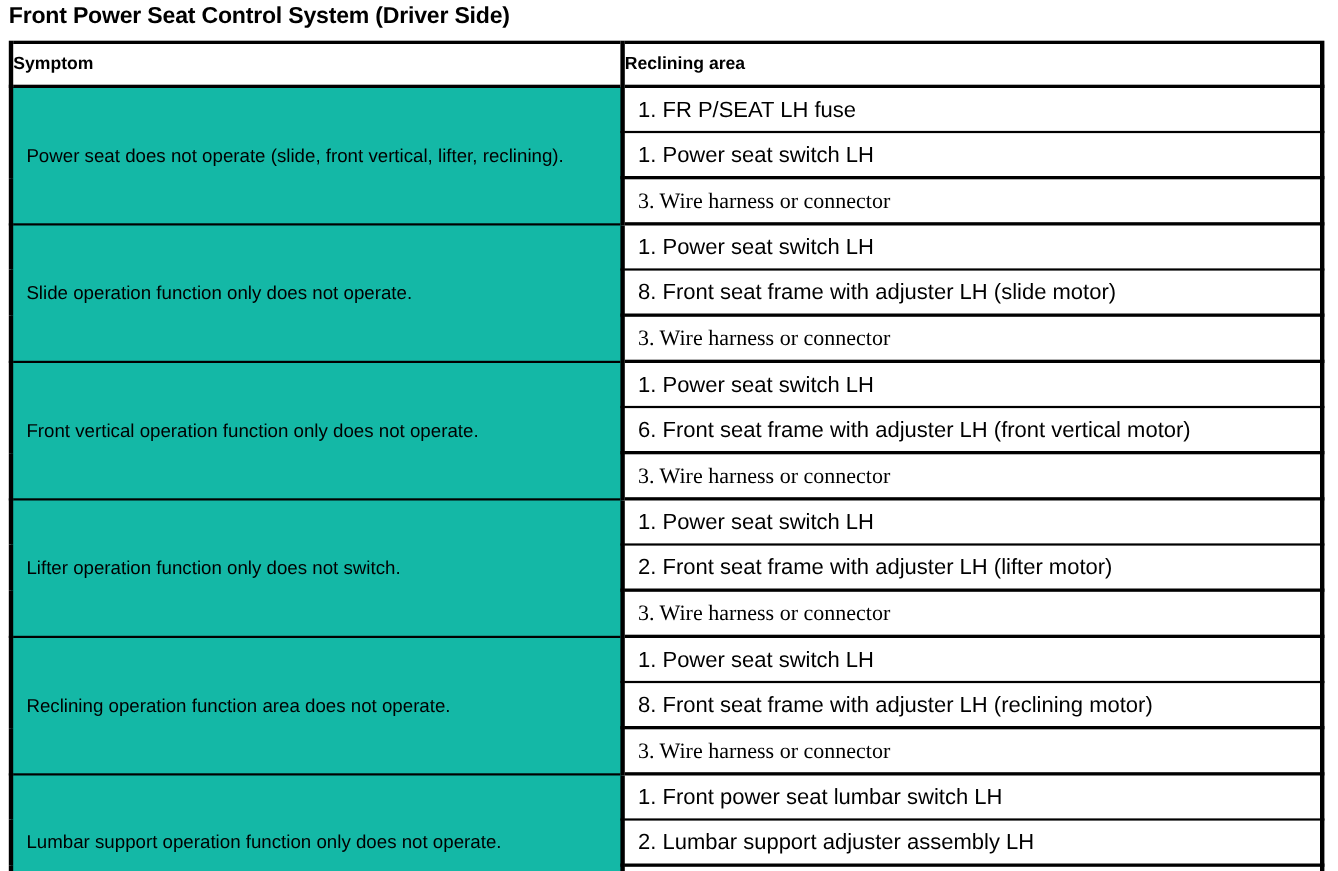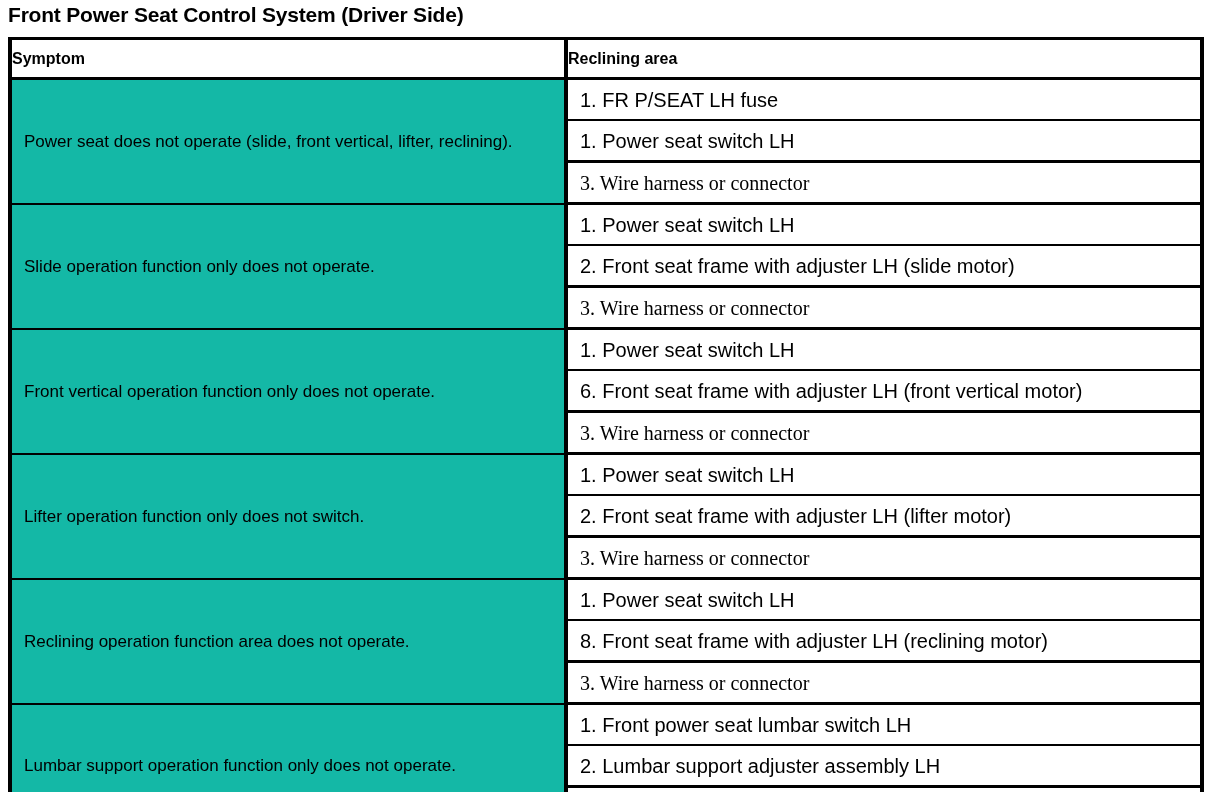--- a/index.html
+++ b/index.html
@@ -114,21 +114,21 @@
             <td class="area">1. Power seat switch LH</td>
           </tr>
           <tr class="sub-last">
             <td class="area">3. Wire harness or connector</td>
           </tr>
           <tr class="sub-first">
             <td class="symptom" rowspan="3">Slide operation function only does not operate.</td>
             <td class="area">1. Power seat switch LH</td>
           </tr>
           <tr class="sub-mid">
-            <td class="area">2. Front seat frame with adjuster LH (slide motor)</td>
+            <td class="area">8. Front seat frame with adjuster LH (slide motor)</td>
           </tr>
           <tr class="sub-last">
             <td class="area">3. Wire harness or connector</td>
           </tr>
           <tr class="sub-first">
             <td class="symptom" rowspan="3">Front vertical operation function only does not operate.</td>
             <td class="area">1. Power seat switch LH</td>
           </tr>
           <tr class="sub-mid">
             <td class="area">6. Front seat frame with adjuster LH (front vertical motor)</td>

